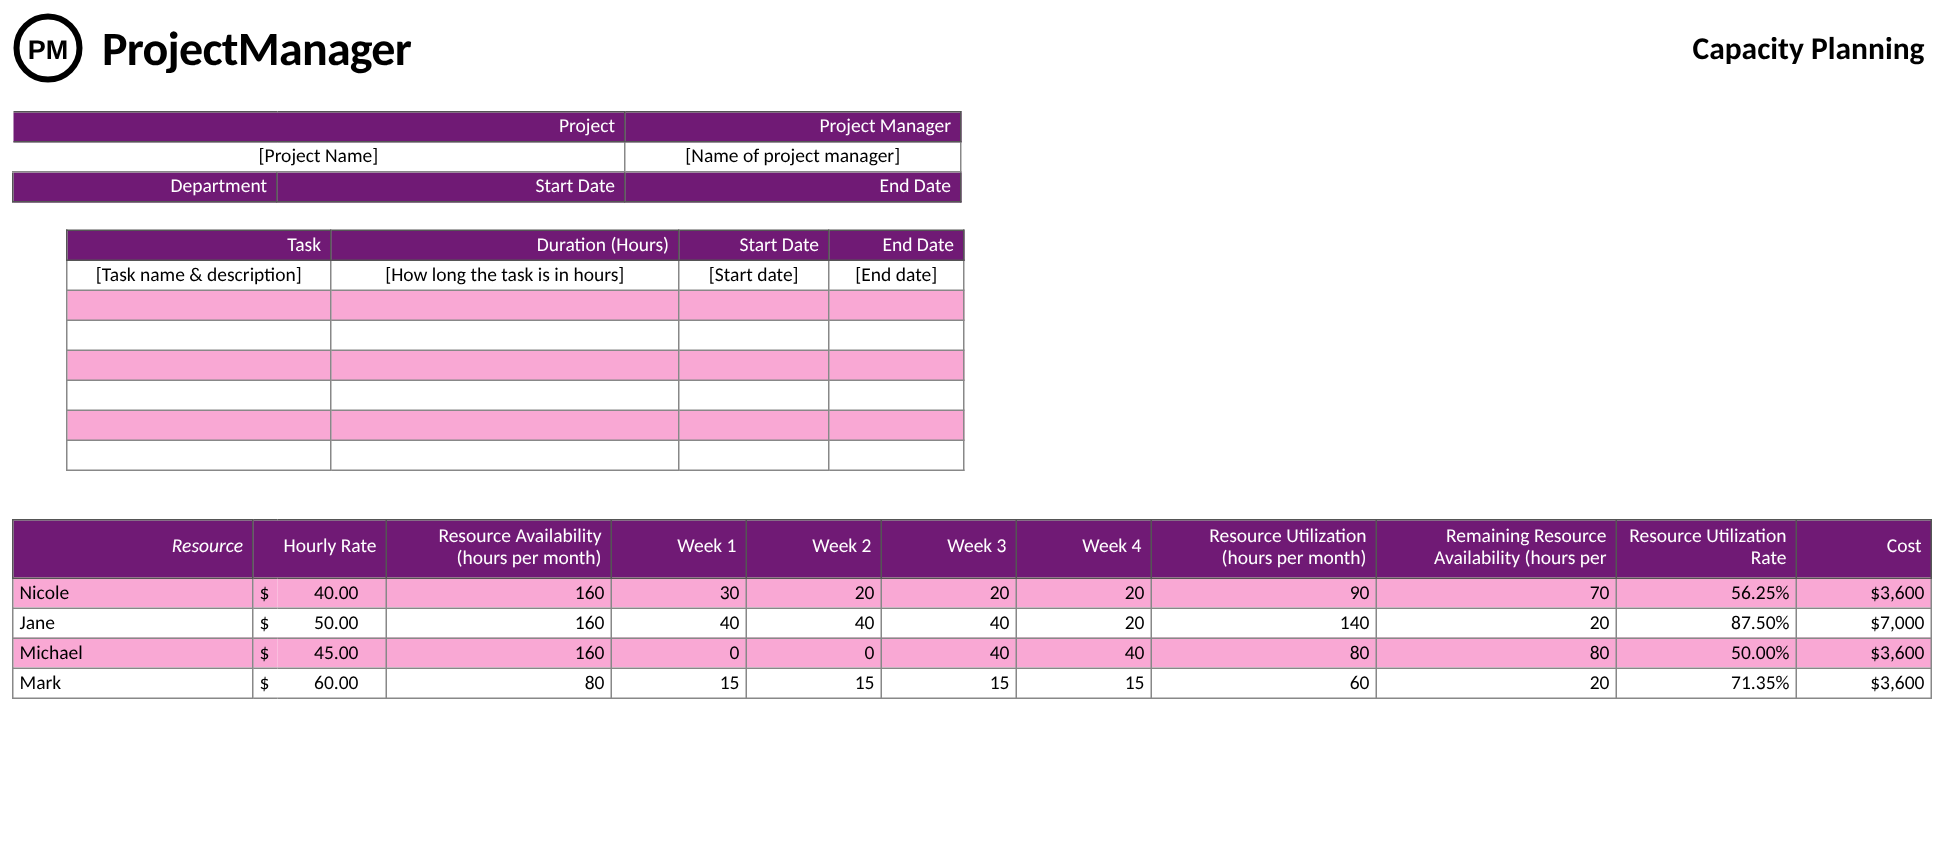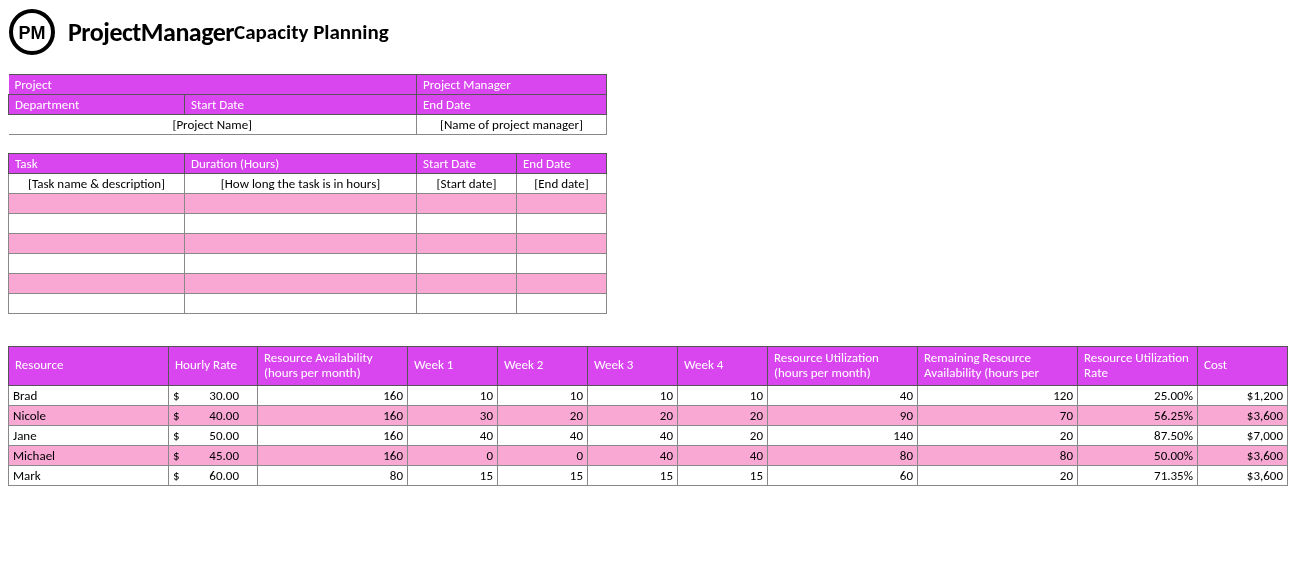--- a/index.html
+++ b/index.html
@@ -8,73 +8,75 @@
     padding: 8px;
     font-family: Calibri, Arial, sans-serif;
     font-size: 13px;
     background: #fff;
     color: #000;
     width: 1291px;
   }
   .header-area {
     display: flex;
     align-items: center;
+    gap: 80px;
     margin-bottom: 18px;
+    justify-content: space-between;
   }
   .logo-group {
     display: flex;
     align-items: center;
     gap: 12px;
   }
   .logo-text {
-    font-size: 26px;
+    font-size: 32px;
     font-weight: 700;
     letter-spacing: -0.5px;
   }
   .page-title {
     font-size: 21px;
     font-weight: 700;
   }
   table {
     border-collapse: collapse;
   }
   th.blk, td.blk {
-    background: #d946ef;
+    background: #701a75;
     color: #fff;
-    text-align: left;
+    text-align: right;
     font-weight: 400;
     border: 1px solid #555;
     padding: 2px 6px;
   }
   td.cell {
     border: 1px solid #888;
     padding: 2px 6px;
     text-align: center;
     background: #fff;
   }
   td.shade { background: #f9a8d4; }
   .meta-t1 { margin-bottom: 0; }
   .meta-col-a { width: 176px; }
   .meta-col-b { width: 232px; }
-  .meta-col-c { width: 190px; }
-
-  .tasks-t { margin-top: 18px; }
+  .meta-col-c { width: 224px; }
+
+  .tasks-t { margin-top: 18px; margin-left: 36px; }
   .tk-a { width: 176px; }
   .tk-b { width: 232px; }
   .tk-c { width: 100px; }
   .tk-d { width: 90px; }
   .empty-row td { height: 20px; }
 
   .res-t { margin-top: 32px; width: 1280px; }
   .res-t th.blk { padding: 4px 6px; line-height: 1.15; }
   .res-t td.cell { text-align: right; padding-right: 4px; }
   .res-t td.name { text-align: left; padding-left: 4px; }
   .res-t td.rate-sym { text-align: left; padding-left: 4px; width: 16px; border-right: none; }
   .res-t td.rate-val { text-align: right; padding-right: 18px; border-left: none; }
-  .rc-resource { width: 160px; }
+  .rc-resource { width: 160px; font-style: italic; }
   .rc-rate { width: 100px; }
   .rc-avail { width: 150px; }
   .rc-wk { width: 90px; }
   .rc-util { width: 150px; }
   .rc-remain { width: 160px; }
   .rc-rateu { width: 120px; }
   .rc-cost { width: 90px; }
 </style>
 </head>
 <body>
@@ -91,28 +93,28 @@
 </div>
 
 <table class="meta-t1">
   <tbody>
       <tr>
 
     <td class="blk meta-col-b" style="border-left: none; width: 408px;" colspan="2">Project</td>
     <td class="blk meta-col-c">Project Manager</td>
   </tr>
   <tr>
+
+    <td class="cell meta-col-b" style="border-left:none" colspan="2">[Project Name]</td>
+    <td class="cell meta-col-c">[Name of project manager]</td>
+  </tr>
+  <tr>
     <td class="blk meta-col-a">Department</td>
     <td class="blk meta-col-b">Start Date</td>
     <td class="blk meta-col-c">End Date</td>
-  </tr>
-  <tr>
-
-    <td class="cell meta-col-b" style="border-left:none" colspan="2">[Project Name]</td>
-    <td class="cell meta-col-c">[Name of project manager]</td>
   </tr>
 </tbody>
   </table>
 
 <table class="tasks-t">
   <tbody>
       <tr>
     <td class="blk tk-a">Task</td>
     <td class="blk tk-b">Duration (Hours)</td>
     <td class="blk tk-c">Start Date</td>
@@ -174,34 +176,20 @@
       <th class="blk rc-wk">Week 3</th>
       <th class="blk rc-wk">Week 4</th>
       <th class="blk rc-util">Resource Utilization (hours per month)</th>
       <th class="blk rc-remain">Remaining Resource Availability (hours per</th>
       <th class="blk rc-rateu">Resource Utilization Rate</th>
       <th class="blk rc-cost">Cost</th>
     </tr>
   </thead>
   <tbody id="res-body">
       <tr>
-        <td class="cell name">Brad</td>
-        <td class="cell rate-sym">$</td>
-        <td class="cell rate-val">30.00</td>
-        <td class="cell">160</td>
-        <td class="cell">10</td>
-        <td class="cell">10</td>
-        <td class="cell">10</td>
-        <td class="cell">10</td>
-        <td class="cell">40</td>
-        <td class="cell">120</td>
-        <td class="cell">25.00%</td>
-        <td class="cell">$1,200</td>
-      </tr>
-      <tr>
         <td class="cell name shade">Nicole</td>
         <td class="cell rate-sym shade">$</td>
         <td class="cell rate-val shade">40.00</td>
         <td class="cell shade">160</td>
         <td class="cell shade">30</td>
         <td class="cell shade">20</td>
         <td class="cell shade">20</td>
         <td class="cell shade">20</td>
         <td class="cell shade">90</td>
         <td class="cell shade">70</td>

